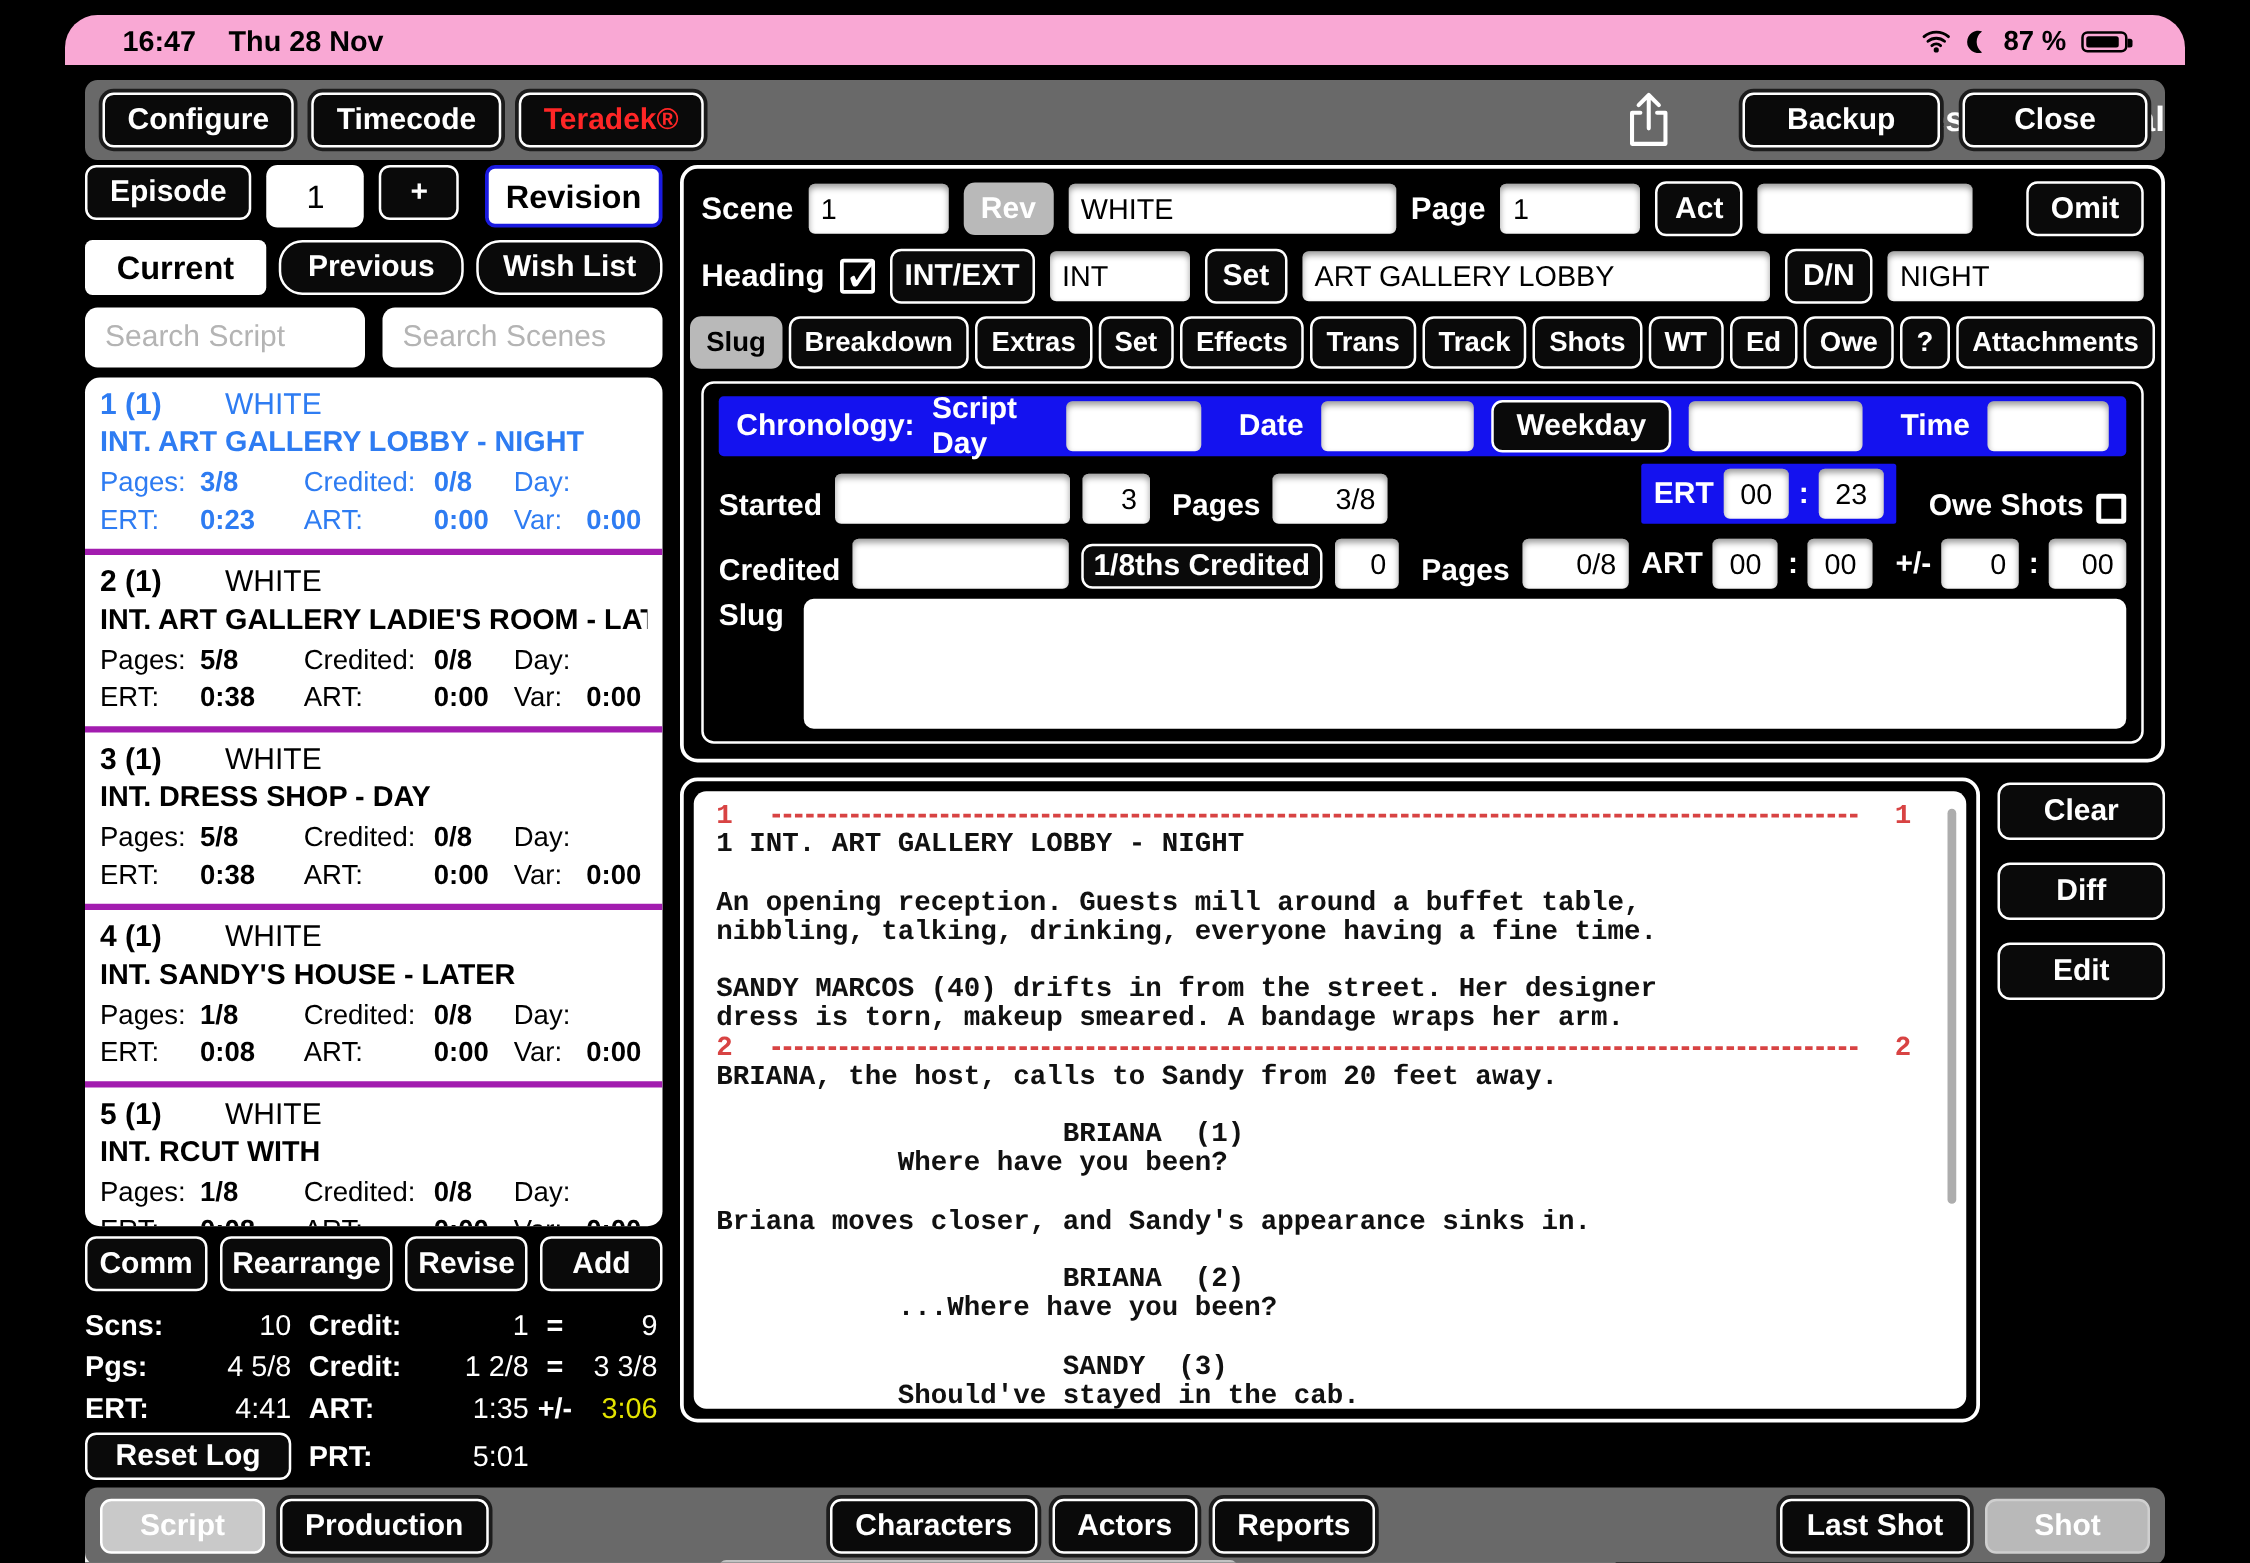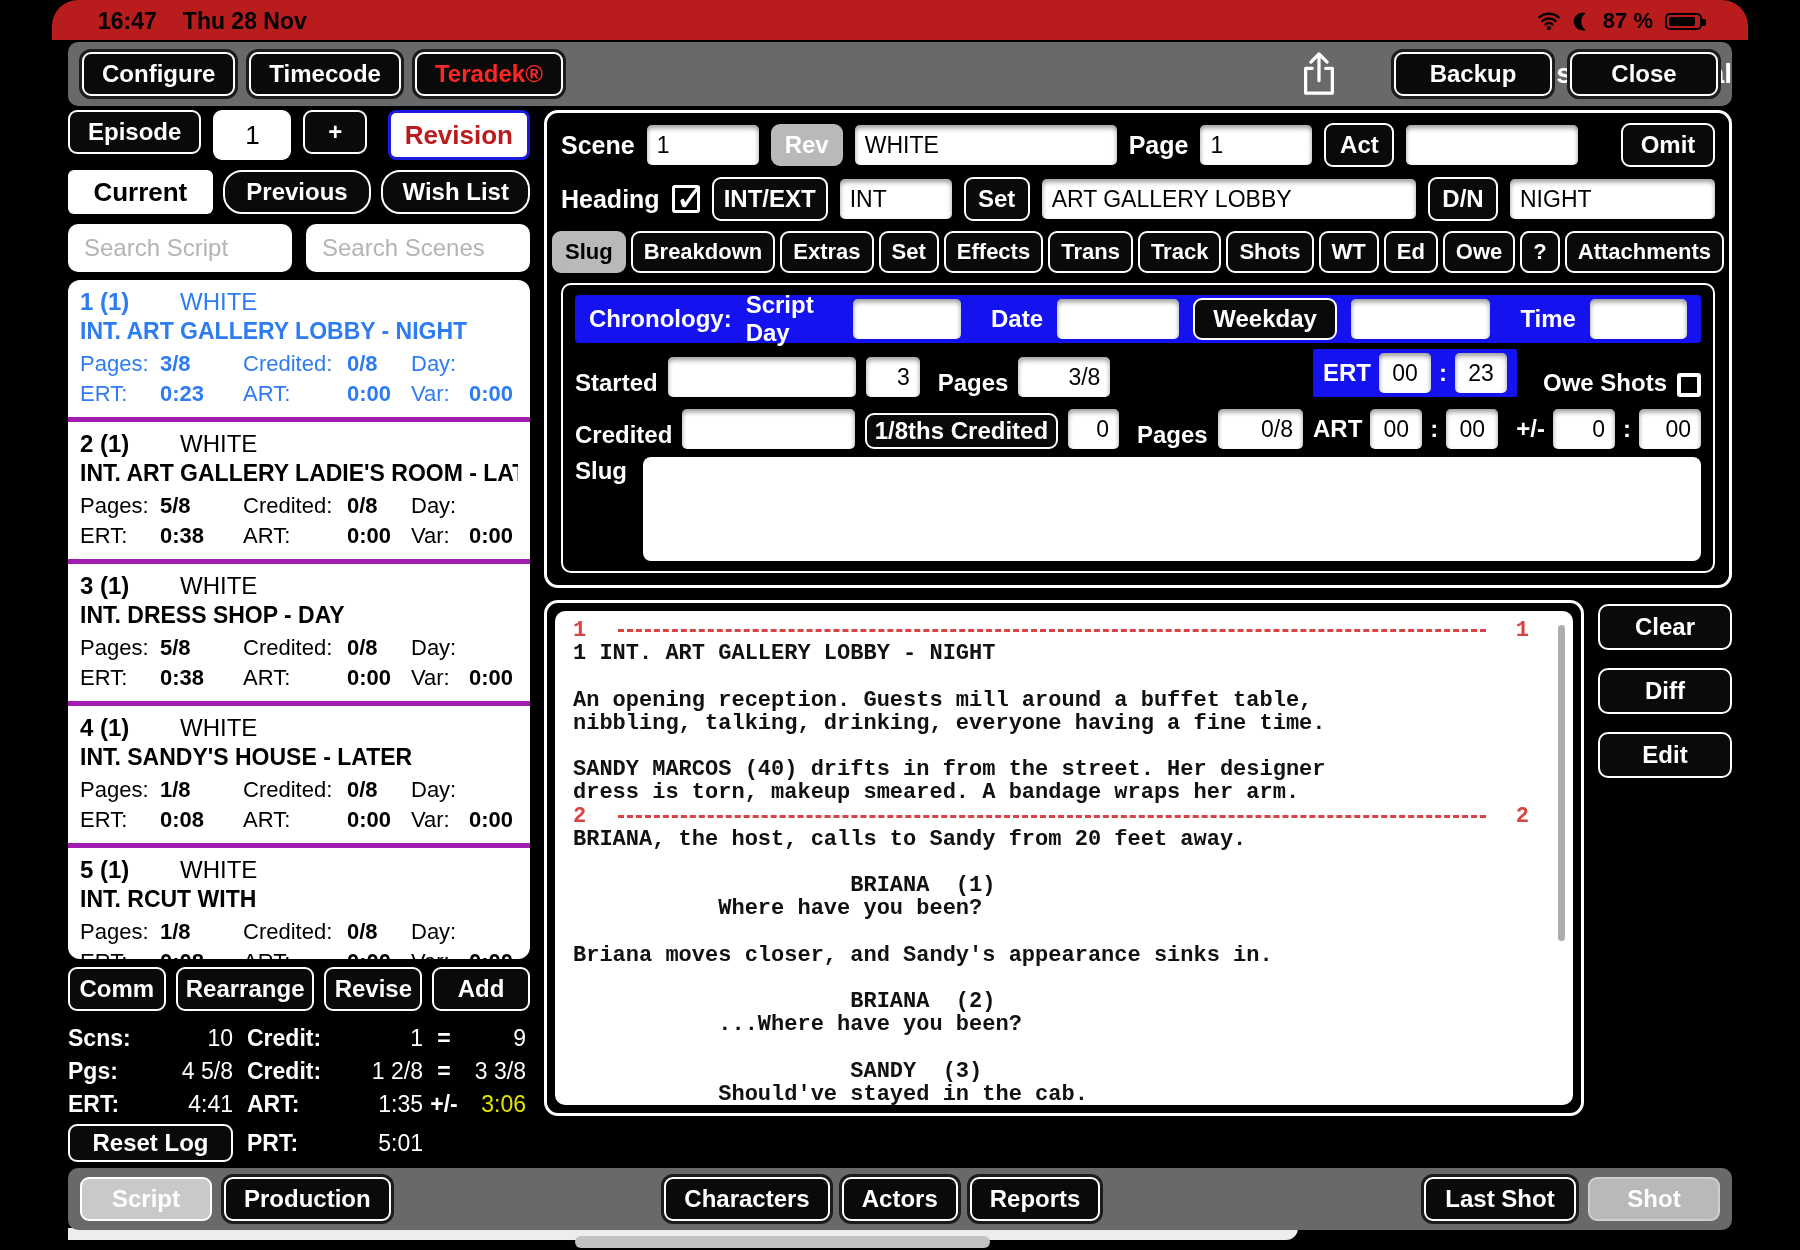--- a/index.html
+++ b/index.html
@@ -1,21 +1,21 @@
 <!DOCTYPE html>
 <html style="--toolbar-gray: #696969; --accent-blue: #1412ef; --selected-blue: #2e7cf2; --marker-red: #d84343; --teradek-red: #ff2626; --variance-yellow: #e4e400;"><head>
 <meta charset="utf-8">
 <style>
   * { margin:0; padding:0; box-sizing:border-box; }
   html,body { width:1800px; height:1250px; background:#000; overflow:hidden;
     font-family:"Liberation Sans","DejaVu Sans",sans-serif; }
   .screen { position:relative; width:1800px; height:1250px; background:#000; }
 
   
-  .status-bar { height:40px; margin:0 52px; background:#b91c1c; border-radius:26px 26px 0 0;
+  .status-bar { height:40px; margin:12px 52px; background:#f9a8d4; border-radius:26px 26px 0 0;
     display:flex; justify-content:space-between; align-items:center; padding:2px 46px 0; }
   .status-left { display:flex; gap:26px; font-size:23px; font-weight:600; color:#000; }
   .status-right { display:flex; align-items:center; gap:10px; font-size:22px; font-weight:600; color:#000; }
   .bat { position:relative; width:37px; height:17px; border:2px solid #000; border-radius:5px; margin-left:2px; }
   .bat i { position:absolute; top:2px; left:2px; bottom:2px; width:26px; background:#000; border-radius:2px; }
   .bat:after { content:""; position:absolute; right:-6px; top:4px; width:4px; height:7px; background:#000; border-radius:0 2px 2px 0; }
 
   
   .top-toolbar { height:64px; margin:2px 68px 0; background:var(--toolbar-gray,#696969); border-radius:10px;
     display:flex; align-items:center; gap:14px; padding:0 14px; position:relative; }
@@ -37,21 +37,21 @@
 
   
   .main { display:flex; gap:14px; padding:4px 68px 0; height:1056px; }
   .left-col { width:462px; display:flex; flex-direction:column; }
   .right-col { flex:1; min-width:0; display:flex; flex-direction:column; }
 
   
   .episode-row { height:50px; display:flex; gap:12px; margin-bottom:10px; }
   .wval { background:#fff; border-radius:9px; display:flex; align-items:center; justify-content:center;
     font-size:26px; color:#000; }
-  .revision { background:#fff; color:#b91c1c; border:3.5px solid #1a1ae0; border-radius:8px; font-weight:700;
+  .revision { background:#fff; color:#000000; border:3.5px solid #1a1ae0; border-radius:8px; font-weight:700;
     font-size:26px; display:flex; align-items:center; justify-content:center; padding:0 14px; margin-left:auto; }
   .list-tabs { height:44px; display:flex; gap:10px; margin-bottom:10px; }
   .ltab { flex:1;border-radius:19px; }
   .ltab.active { background:#fff; color:#000; border:none; border-radius:6px; font-size:26px; }
   .search-row { height:48px; display:flex; gap:14px; margin-bottom:8px; }
   .search-row input { flex:1; border:none; outline:none; background:#fff; border-radius:10px; font-size:24px;
     padding:0 16px; color:#000; font-family:inherit; min-width:0; }
   .search-row input::placeholder { color:#b4b4b4; }
 
   .scene-list { flex:1; background:#fff; border-radius:12px; overflow:hidden; margin-bottom:8px; }

